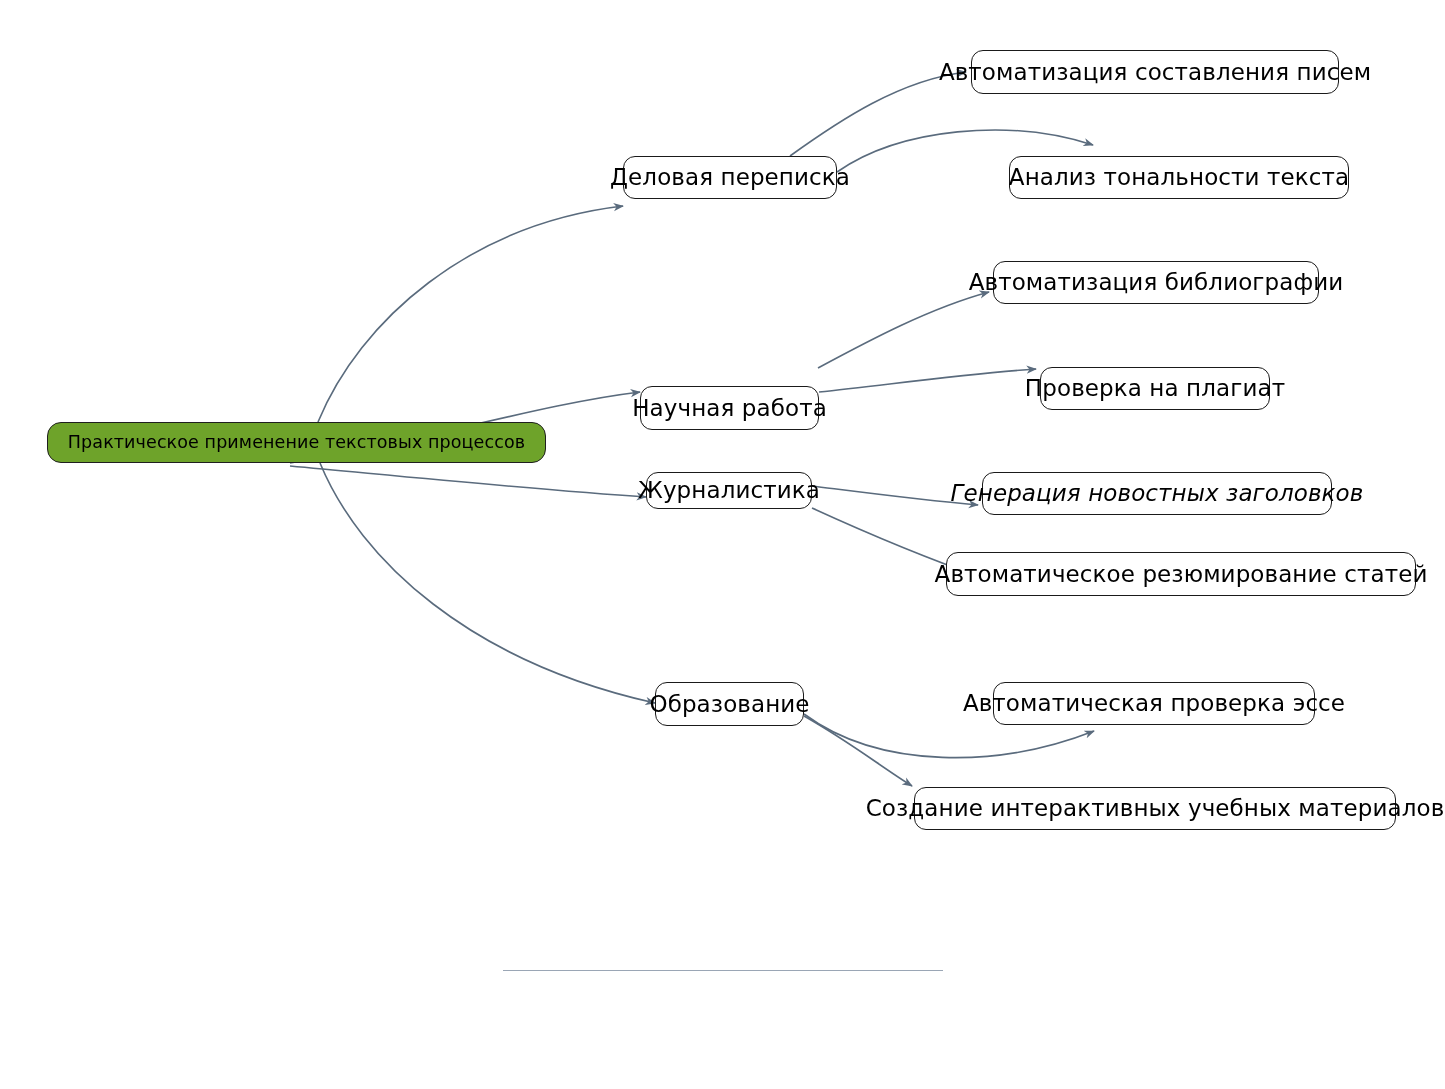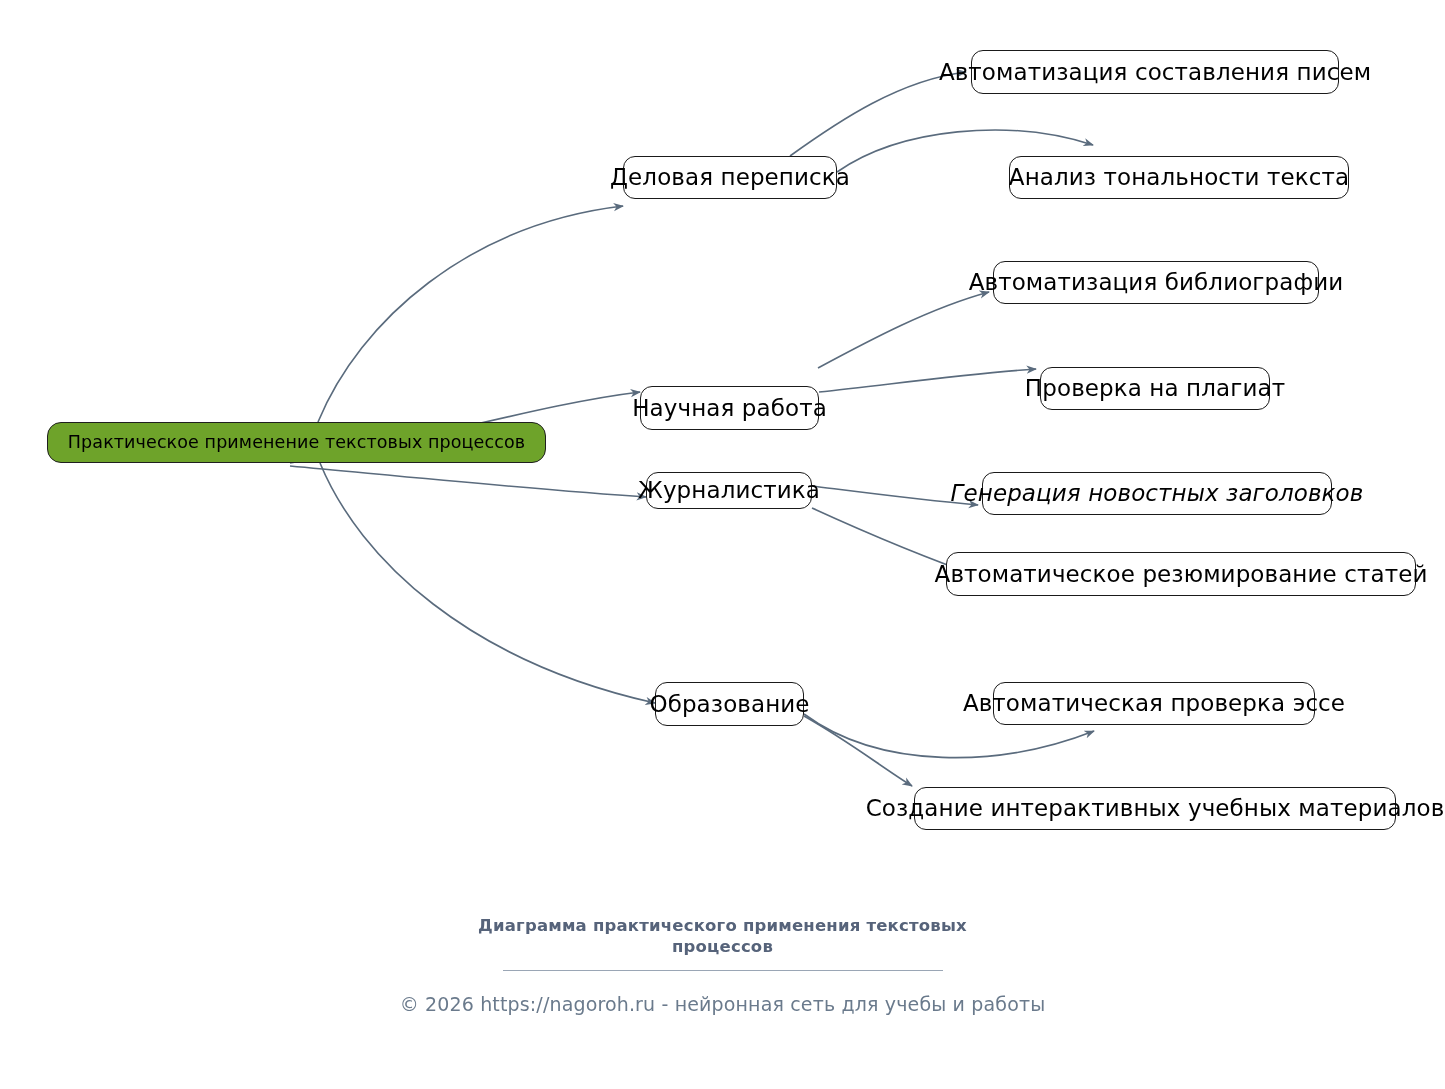--- a/index.html
+++ b/index.html
@@ -156,21 +156,17 @@
         <span>Образование</span>
       </div>
       <div class="node" style="left: 993px; top: 682px; width: 322px; height: 43px;">
         <span>Автоматическая проверка эссе</span>
       </div>
       <div class="node" style="left: 914px; top: 787px; width: 482px; height: 43px;">
         <span>Создание интерактивных учебных материалов</span>
       </div>
     </div>
 
-  <div class="footer caption">
-    <span class="caption-inner">Диаграмма практического применения текстовых процессов</span>
-  </div>
 
   <div class="separator"></div>
 
-  <div class="footer credit">© 2026 https://nagoroh.ru - нейронная сеть для учебы и работы</div>
 
 </div>
 
 </body></html>

